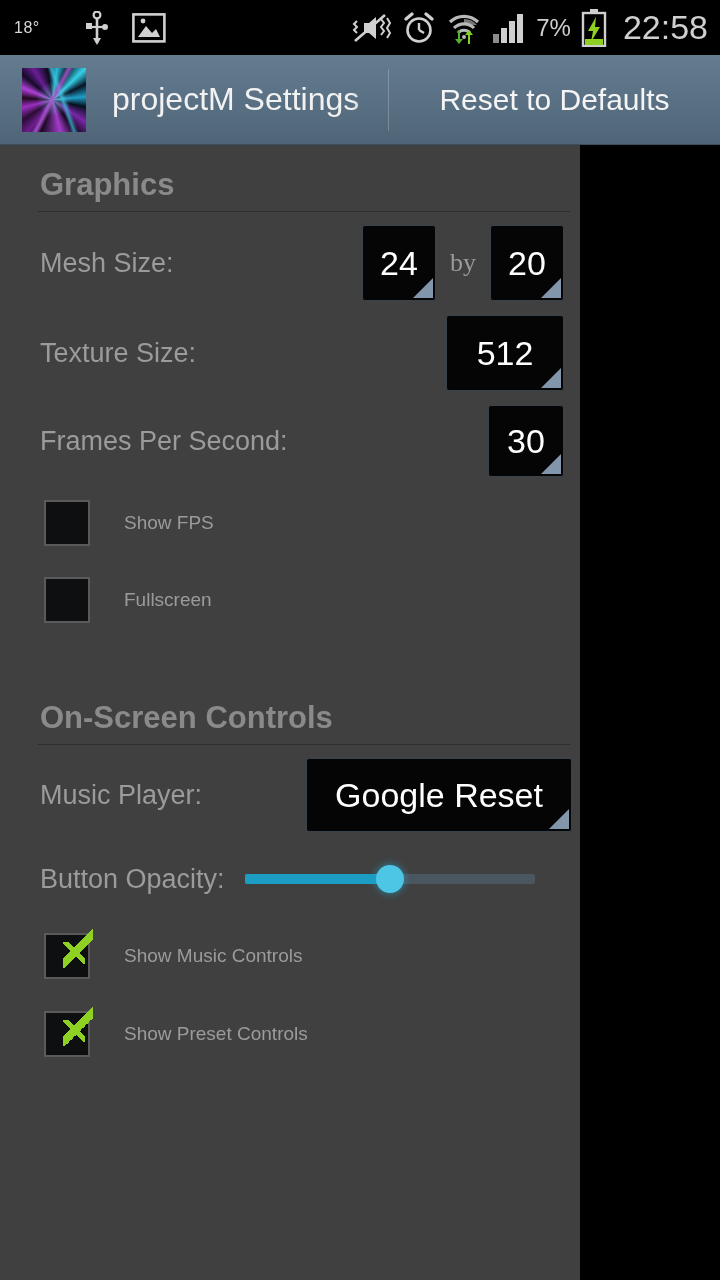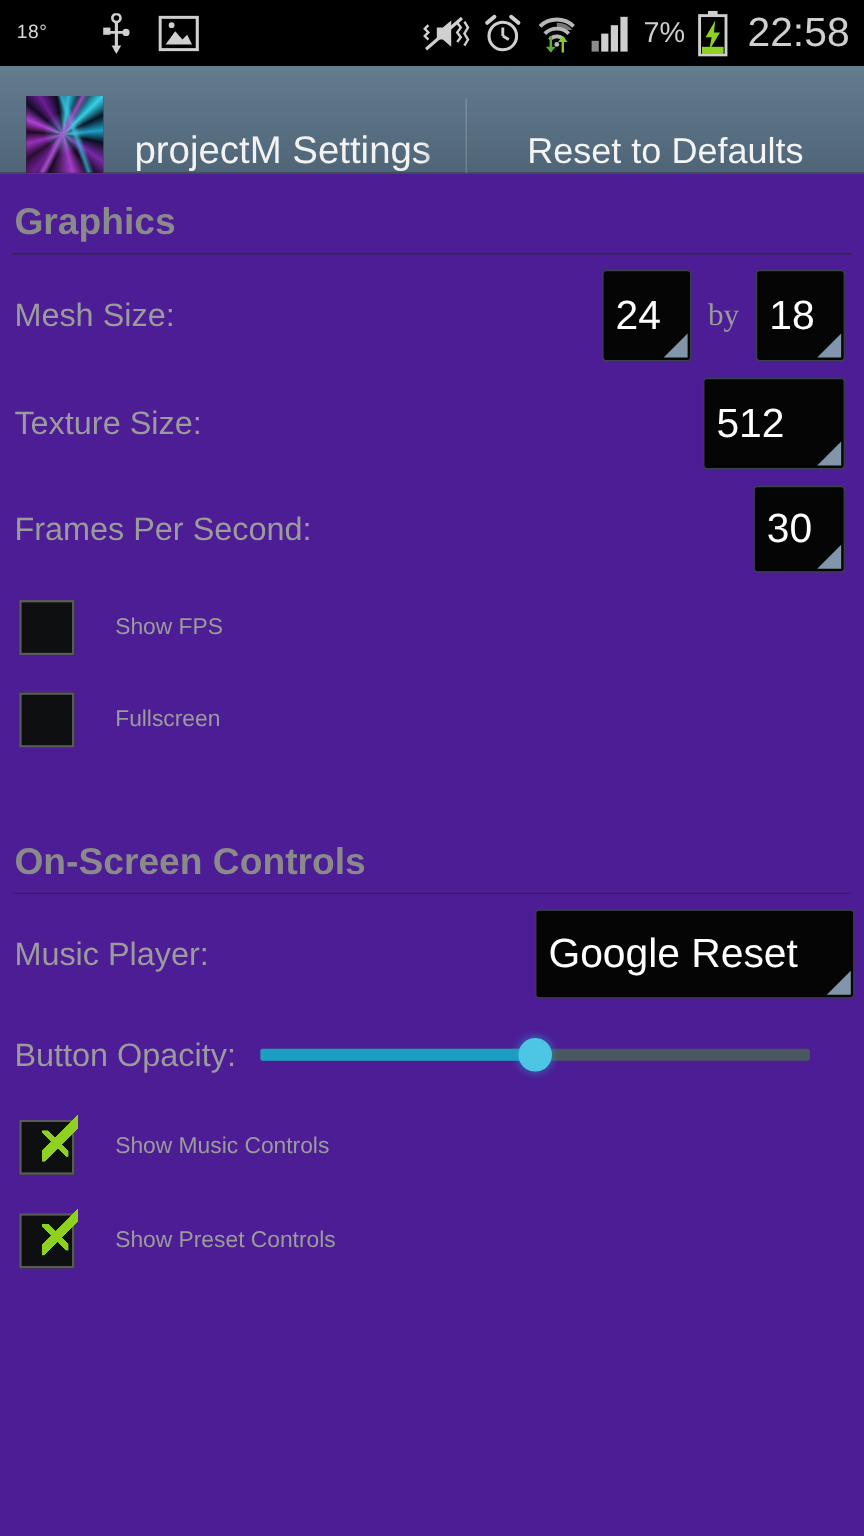--- a/index.html
+++ b/index.html
@@ -21,21 +21,21 @@
   .sb-spacer{ flex:1; }
   .sb-right{ display:flex; align-items:center; gap:10px; margin-right:12px; }
   .sb-clock{ color:#cfcfcf; font-size:34px; letter-spacing:0px; margin-left:6px; }
   .sb-pct{ color:#cfcfcf; font-size:24px; }
   .icon-svg{ display:block; }
 
   
   .actionbar{
     position:absolute; top:55px; left:0; width:720px; height:90px;
     background:linear-gradient(to bottom,#637c8e 0%,#5b7286 45%,#4f6577 100%);
-    display:flex; align-items:flex-end;
+    display:flex; align-items:center;
     border-bottom:1px solid #3b4c5a;
   }
   .app-icon{
     width:64px; height:64px; margin-left:22px; flex:none;
     background:
       radial-gradient(circle at 50% 48%, rgba(120,200,230,.55) 0%, rgba(0,0,0,0) 38%),
       conic-gradient(from 200deg at 48% 50%,
         #1a0a22 0deg, #6c1d8e 18deg, #2a0d33 36deg,
         #9b2fc0 56deg, #20081f 74deg, #b040d8 92deg,
         #140a26 110deg, #6a1e94 128deg, #0e0a1e 150deg,
@@ -63,38 +63,38 @@
     width:1px; height:62px; background:rgba(255,255,255,.22);
     margin-left:4px; flex:none;
   }
   .ab-action{
     color:#f4f4f4; font-size:30px; flex:1;
     text-align:center; padding:0 12px;
   }
 
   
   .content{
-    position:absolute; top:145px; left:0; width:720px; height:1135px;
-    background:#4c1d95; overflow:hidden;
+    position:absolute; top:145px; left:0; width:580px; height:1135px;
+    background:#404040; overflow:hidden;padding-left:28px;
   }
   .section-head{
     color:#8a8a8a; font-size:31px; font-weight:bold;
     padding:0 0 8px 12px;
   }
   .section-rule{ height:1px; background:#2e2e2e; margin:0 10px 0 10px; }
 
   .row{ display:flex; align-items:center; position:relative; }
   .lbl{ color:#9b9b9b; font-size:27px; padding-left:12px; }
 
   
   .spinner{
     position:relative;
     border:1px solid #3a434c; border-radius:3px;
     background:#050505;
-    display:flex; align-items:center; justify-content:flex-start;
+    display:flex; align-items:center; justify-content:center;
     color:#fff;
   }
   .spinner .sp-txt{ font-size:34px; line-height:1; padding:0 10px; }
   .spinner::after{
     content:""; position:absolute; right:2px; bottom:2px;
     width:0; height:0;
     border-left:20px solid transparent;
     border-bottom:20px solid #8196aa;
   }
   .by{ color:#9a9a9a; font-size:26px; }
@@ -221,21 +221,21 @@
     <div class="section-rule"></div>
 
     <div class="row" style="height:90px; margin-top:6px;">
       <div class="lbl">Mesh Size:</div>
       <div style="flex:1"></div>
       <div class="spinner" style="width:74px; height:76px;">
         <span class="sp-txt">24</span>
       </div>
       <div class="by" style="margin:0 14px;font-family:Liberation Serif, serif;">by</div>
       <div class="spinner" style="width:74px; height:76px; margin-right:16px;">
-        <span class="sp-txt">18</span>
+        <span class="sp-txt">20</span>
       </div>
     </div>
 
     <div class="row" style="height:90px;">
       <div class="lbl">Texture Size:</div>
       <div style="flex:1"></div>
       <div class="spinner" style="width:118px; height:76px; margin-right:16px;">
         <span class="sp-txt">512</span>
       </div>
     </div>

